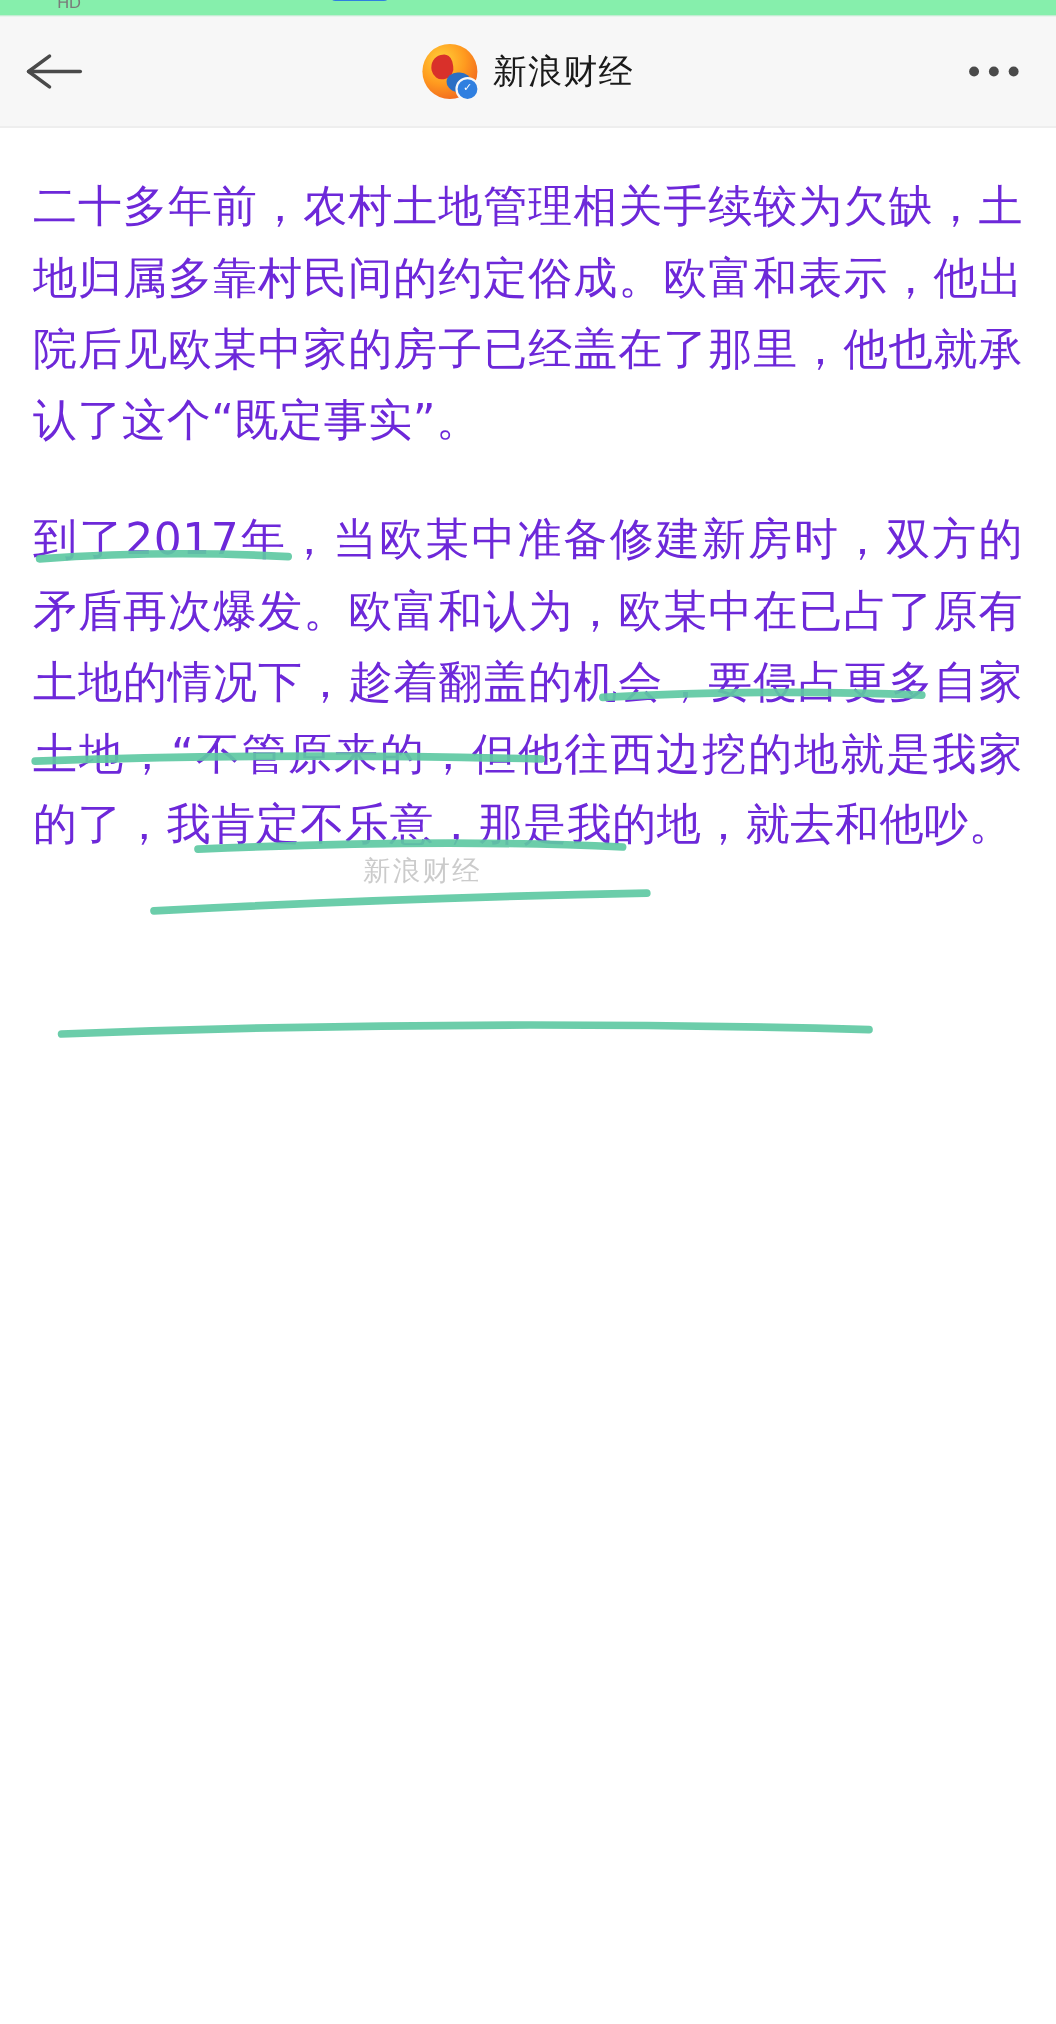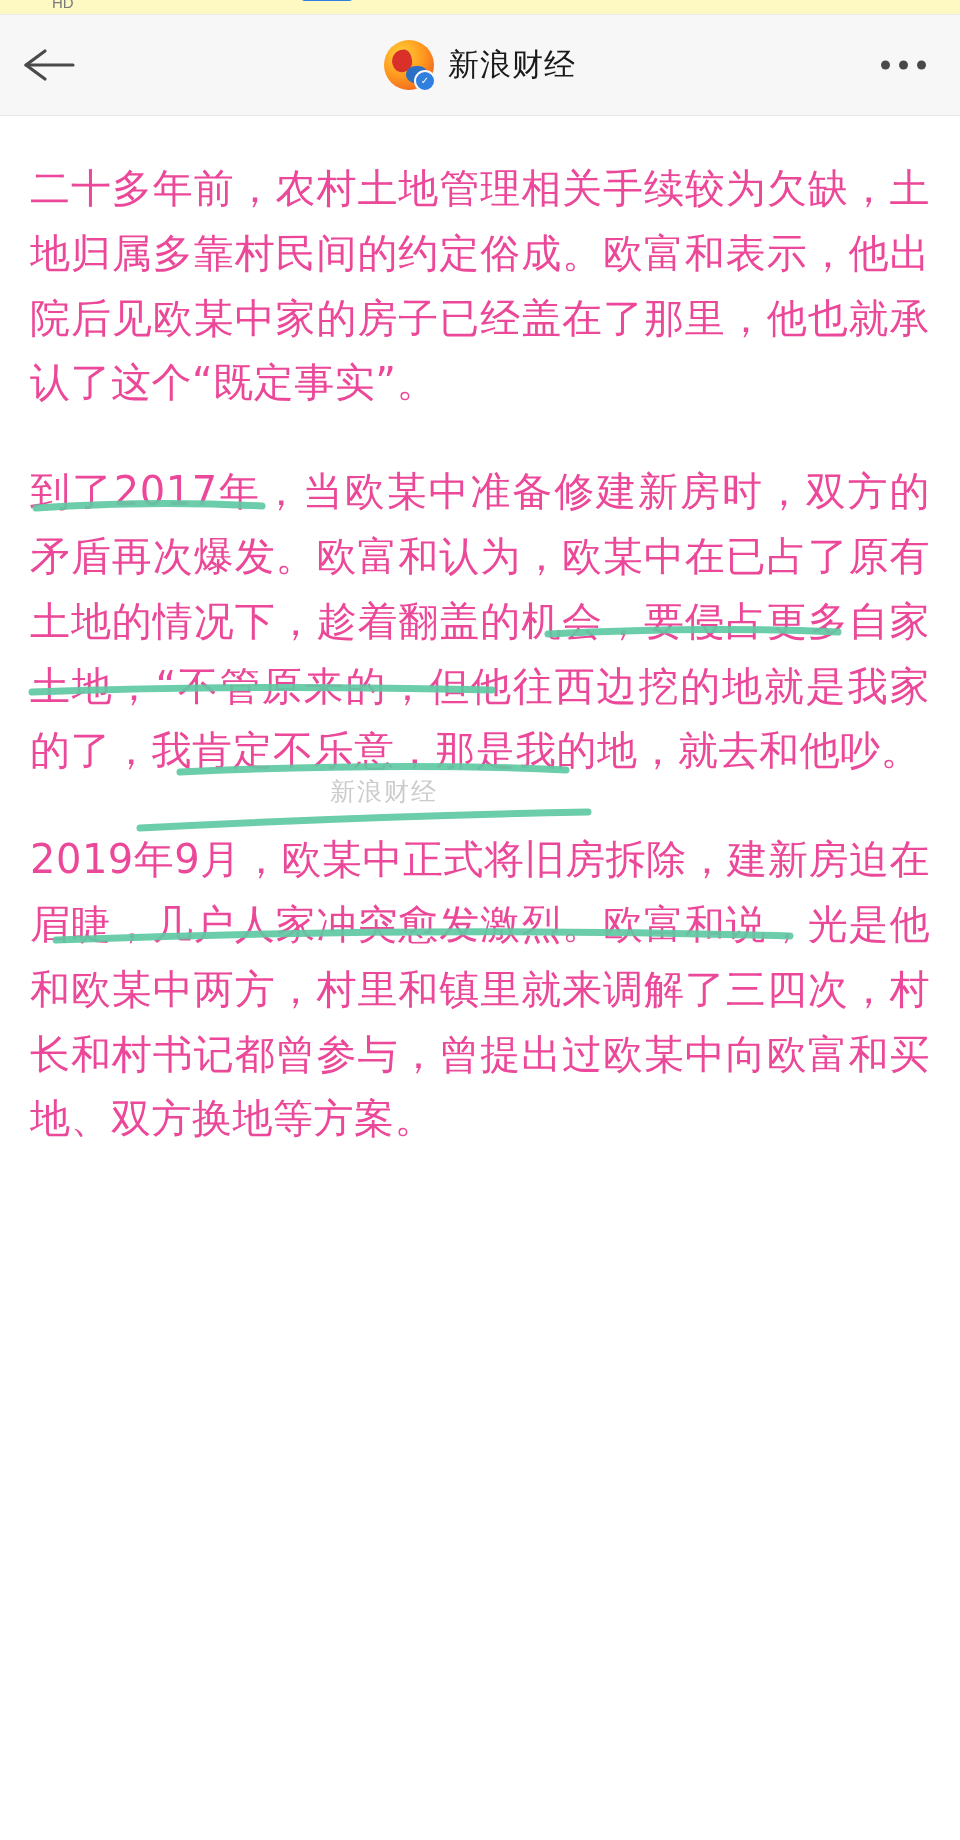--- a/index.html
+++ b/index.html
@@ -11,21 +11,21 @@
     width: 960px;
     height: 1840px;
     font-family: "Liberation Sans", sans-serif;
     overflow: hidden;
     position: relative;
   }
 
   
   .status-strip {
     height: 14px;
-    background: #fef9c3;
+    background: #86efac;
     position: relative;
     border-bottom: 1px solid #ececec;
   }
   .status-strip .sig {
     position: absolute;
     left: 52px;
     top: -6px;
     font-size: 15px;
     color: #7a7a7a;
   }
@@ -136,21 +136,21 @@
 
   
   .article {
     padding: 40px 30px 0 30px;
     position: relative;
   }
   .para {
     font-family: "DejaVu Sans", "Liberation Sans", sans-serif;
     font-size: 40px;
     line-height: 1.62;
-    color: #ec4899;
+    color: #6d28d9;
     letter-spacing: 0.5px;
     margin: 0 0 44px 0;
     text-align: justify;
     position: relative;
     z-index: 2;
   }
 
   
   .marks {
     position: absolute;
@@ -203,21 +203,20 @@
   <div class="more-btn">
     <i></i>
     <i></i>
     <i></i>
   </div>
 </div>
 
 <div class="article">
   <p class="para">二十多年前，农村土地管理相关手续较为欠缺，土地归属多靠村民间的约定俗成。欧富和表示，他出院后见欧某中家的房子已经盖在了那里，他也就承认了这个“既定事实”。</p>
   <p class="para">到了2017年，当欧某中准备修建新房时，双方的矛盾再次爆发。欧富和认为，欧某中在已占了原有土地的情况下，趁着翻盖的机会，要侵占更多自家土地，“不管原来的，但他往西边挖的地就是我家的了，我肯定不乐意，那是我的地，就去和他吵。</p>
-  <p class="para">2019年9月，欧某中正式将旧房拆除，建新房迫在眉睫，几户人家冲突愈发激烈。欧富和说，光是他和欧某中两方，村里和镇里就来调解了三四次，村长和村书记都曾参与，曾提出过欧某中向欧富和买地、双方换地等方案。</p>
 </div>
 
 <svg class="marks" viewBox="0 0 960 1840">
   <g fill="none" stroke="#5fc9a3" stroke-width="7" stroke-linecap="round" opacity="0.92">
     <path d="M36 508 Q150 500 262 506"></path>
     <path d="M548 634 Q700 626 838 632"></path>
     <path d="M32 692 Q250 684 492 690"></path>
     <path d="M180 772 Q400 762 566 770"></path>
     <path d="M140 828 Q370 816 588 812"></path>
     <path d="M56 940 Q420 926 790 936"></path>

